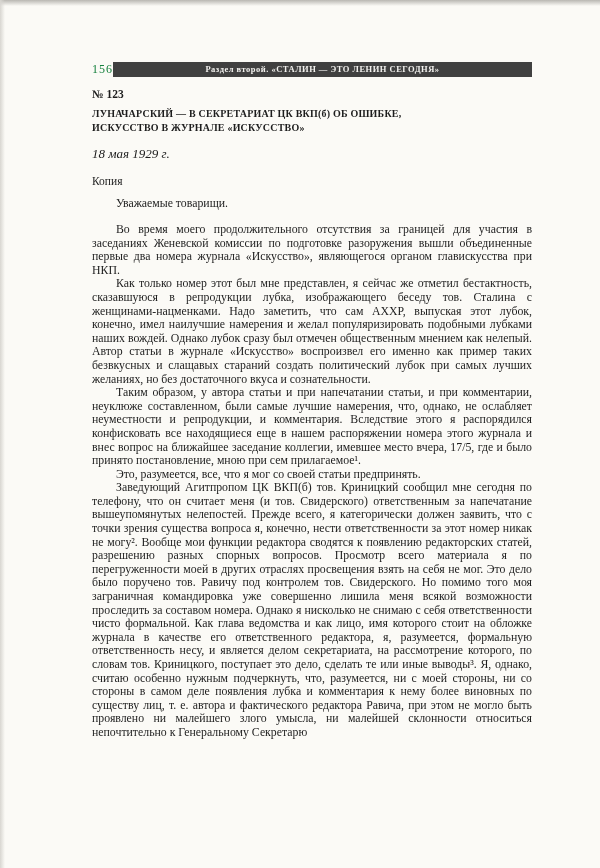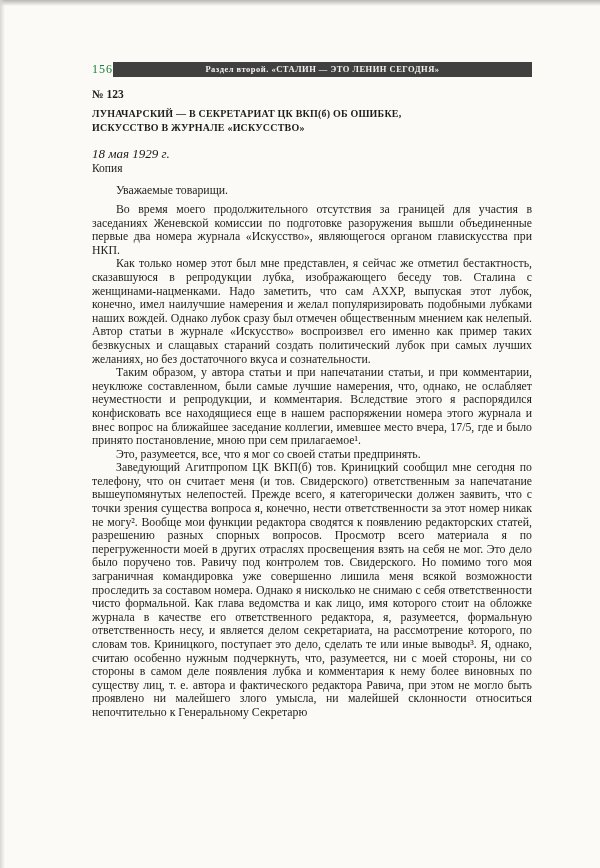--- a/index.html
+++ b/index.html
@@ -65,32 +65,33 @@
     line-height: 1.4;
     letter-spacing: 0.2px;
   }
   .doc-date {
     font-style: italic;
     font-size: 13px;
     margin-top: 11px;
   }
   .copy-label {
     font-size: 11.5px;
+    margin-top: 13px;
   }
   .secrecy-label {
     font-size: 11.5px;
     margin-top: 1px;
   }
   .salutation {
     font-size: 11.8px;
     margin-top: 9px;
     text-indent: 24px;
   }
   .body-text {
-    margin-top: 5px;
+    margin-top: 12px;
   }
   .body-text p {
     margin: 0;
     font-size: 11.8px;
     line-height: 13.6px;
     text-align: justify;
     text-indent: 24px;
     hyphens: auto;
   }
 </style>

